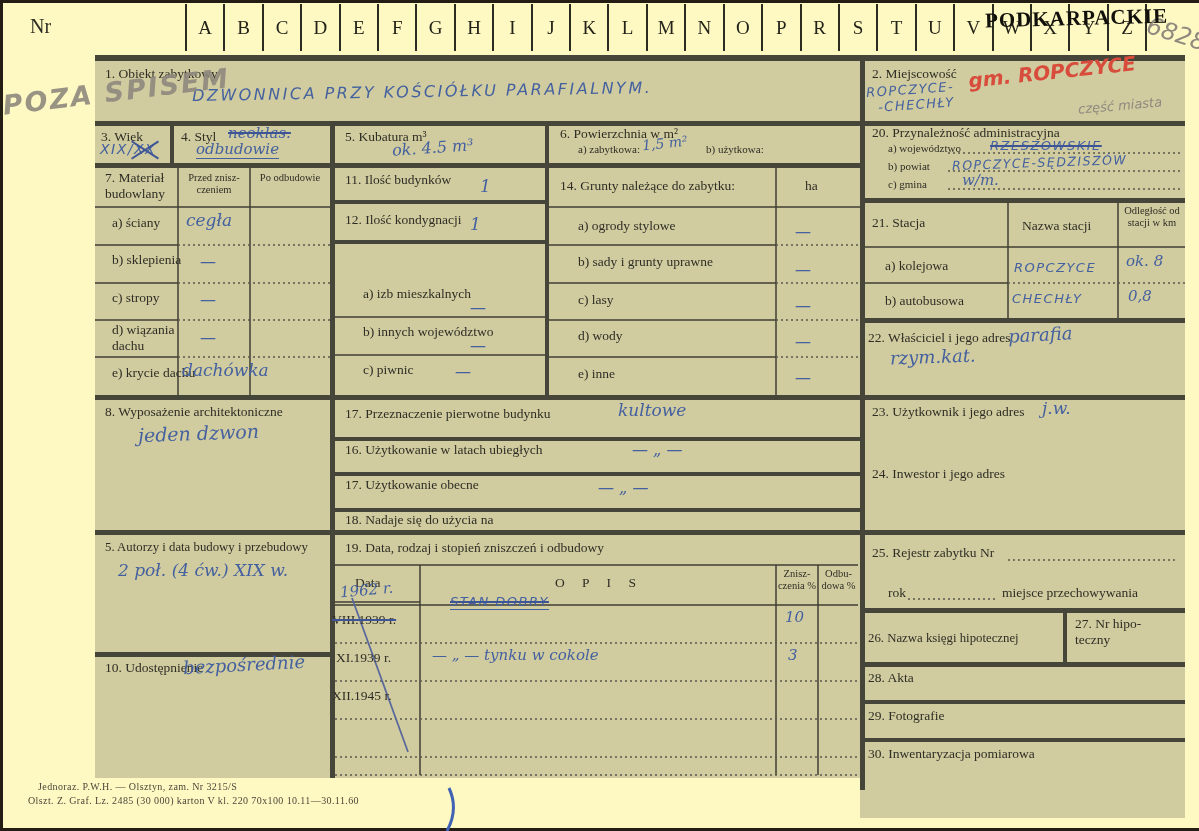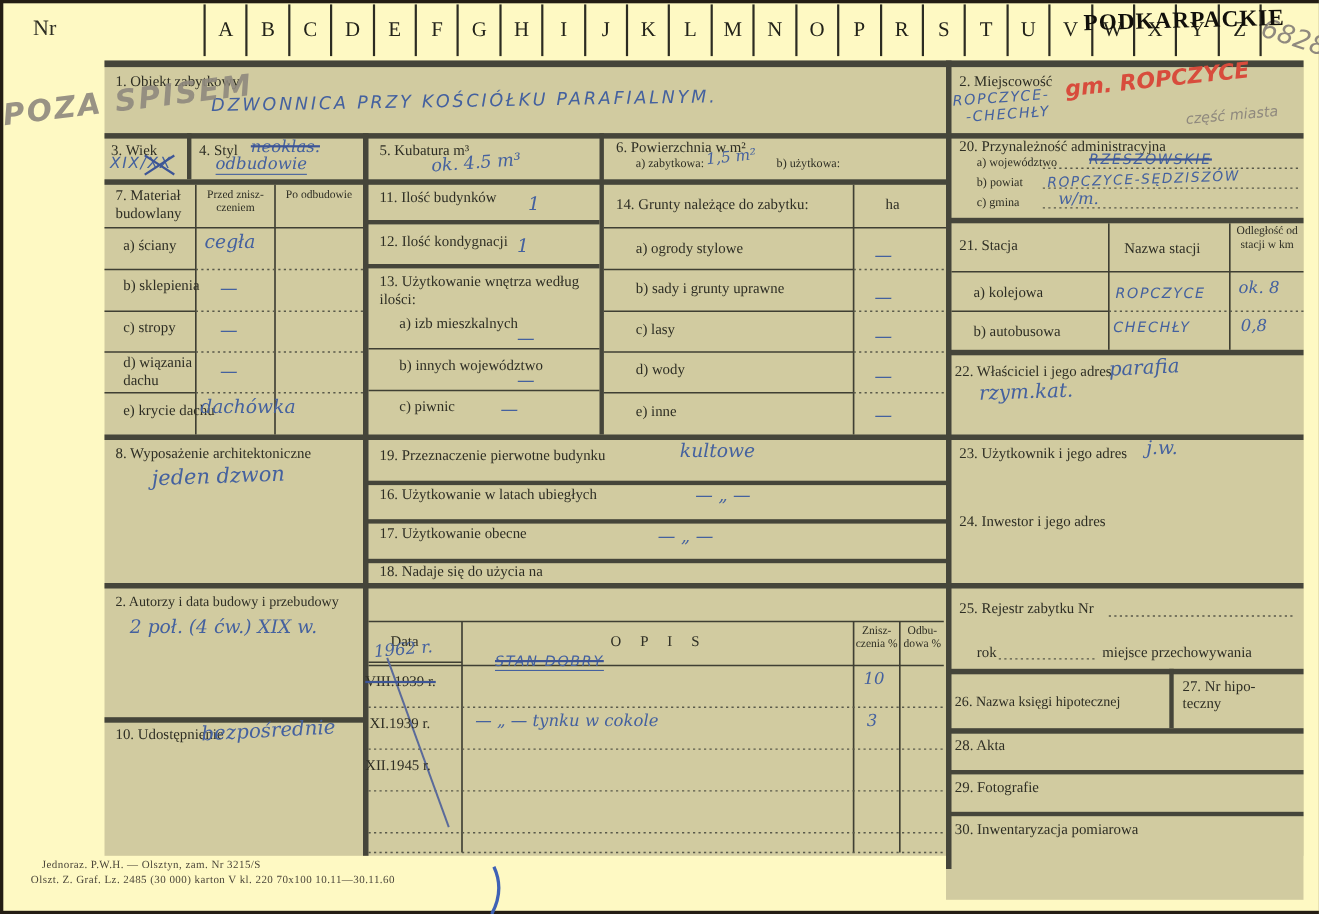--- a/index.html
+++ b/index.html
@@ -196,21 +196,20 @@
   <div class="hw" style="left:200px;top:290px;">—</div>
   <div class="lbl wrap" style="left:112px;top:322px;width:80px;">d) wiązania dachu</div>
   <div class="hw" style="left:200px;top:328px;">—</div>
   <div class="lbl" style="left:112px;top:365px;">e) krycie dachu</div>
   <div class="hw" style="left:182px;top:360px;font-size:17px;">dachówka</div>
 
   <div class="lbl" style="left:345px;top:172px;">11. Ilość budynków</div>
   <div class="hw" style="left:480px;top:176px;font-size:17px;">1</div>
   <div class="lbl" style="left:345px;top:212px;">12. Ilość kondygnacji</div>
   <div class="hw" style="left:470px;top:214px;font-size:17px;">1</div>
-  <div class="lbl wrap" style="left:345px;top:248px;width:185px;">13. Użytkowanie wnętrza według ilości:</div>
   <div class="lbl" style="left:363px;top:286px;">a) izb mieszkalnych</div>
   <div class="hw" style="left:470px;top:298px;">—</div>
   <div class="lbl" style="left:363px;top:324px;">b) innych województwo</div>
   <div class="hw" style="left:470px;top:336px;">—</div>
   <div class="lbl" style="left:363px;top:362px;">c) piwnic</div>
   <div class="hw" style="left:455px;top:362px;">—</div>
 
   <div class="lbl" style="left:560px;top:178px;">14. Grunty należące do zabytku:</div>
   <div class="lbl" style="left:805px;top:178px;">ha</div>
   <div class="lbl" style="left:578px;top:218px;">a) ogrody stylowe</div>
@@ -220,33 +219,34 @@
   <div class="lbl" style="left:578px;top:292px;">c) lasy</div>
   <div class="hw" style="left:795px;top:296px;">—</div>
   <div class="lbl" style="left:578px;top:328px;">d) wody</div>
   <div class="hw" style="left:795px;top:332px;">—</div>
   <div class="lbl" style="left:578px;top:366px;">e) inne</div>
   <div class="hw" style="left:795px;top:368px;">—</div>
 
   <div class="lbl" style="left:105px;top:404px;">8. Wyposażenie architektoniczne</div>
   <div class="hw" style="left:138px;top:422px;font-size:19px;transform:rotate(-2deg);">jeden dzwon</div>
 
-  <div class="lbl" style="left:345px;top:406px;">19. Przeznaczenie pierwotne budynku</div>
+  <div class="lbl" style="left:345px;top:406px;">17. Przeznaczenie pierwotne budynku</div>
   <div class="hw" style="left:618px;top:400px;font-size:17px;">kultowe</div>
   <div class="lbl" style="left:345px;top:442px;">16. Użytkowanie w latach ubiegłych</div>
   <div class="hw" style="left:632px;top:440px;">— „ —</div>
   <div class="lbl" style="left:345px;top:477px;">17. Użytkowanie obecne</div>
   <div class="hw" style="left:598px;top:478px;">— „ —</div>
   <div class="lbl" style="left:345px;top:512px;">18. Nadaje się do użycia na</div>
 
-  <div class="lbl" style="left:105px;top:540px;font-size:12.8px;">2. Autorzy i data budowy i przebudowy</div>
+  <div class="lbl" style="left:105px;top:540px;font-size:12.8px;">5. Autorzy i data budowy i przebudowy</div>
   <div class="hw" style="left:118px;top:560px;font-size:17px;">2 poł. (4 ćw.) XIX w.</div>
   <div class="lbl" style="left:105px;top:660px;">10. Udostępnienie</div>
   <div class="hw" style="left:183px;top:654px;font-size:18px;transform:rotate(-3deg);">bezpośrednie</div>
 
+  <div class="lbl" style="left:345px;top:540px;">19. Data, rodzaj i stopień zniszczeń i odbudowy</div>
   <div class="lbl" style="left:355px;top:575px;">Data</div>
   <div class="lbl" style="left:555px;top:575px;letter-spacing:7px;">O P I S</div>
   <div class="lbl xs wrap ctr" style="left:777px;top:568px;width:40px;">Znisz-czenia %</div>
   <div class="lbl xs wrap ctr" style="left:820px;top:568px;width:37px;">Odbu-dowa %</div>
   <div class="hw" style="left:340px;top:581px;font-size:15px;transform:rotate(-5deg);">1962 r.</div>
   <div class="hwc strike unders" style="left:450px;top:594px;font-size:13px;">STAN DOBRY</div>
 
   <div class="lbl strike" style="left:332px;top:612px;">VIII.1939 r.</div>
   <div class="hw" style="left:785px;top:608px;font-size:15px;">10</div>
 

